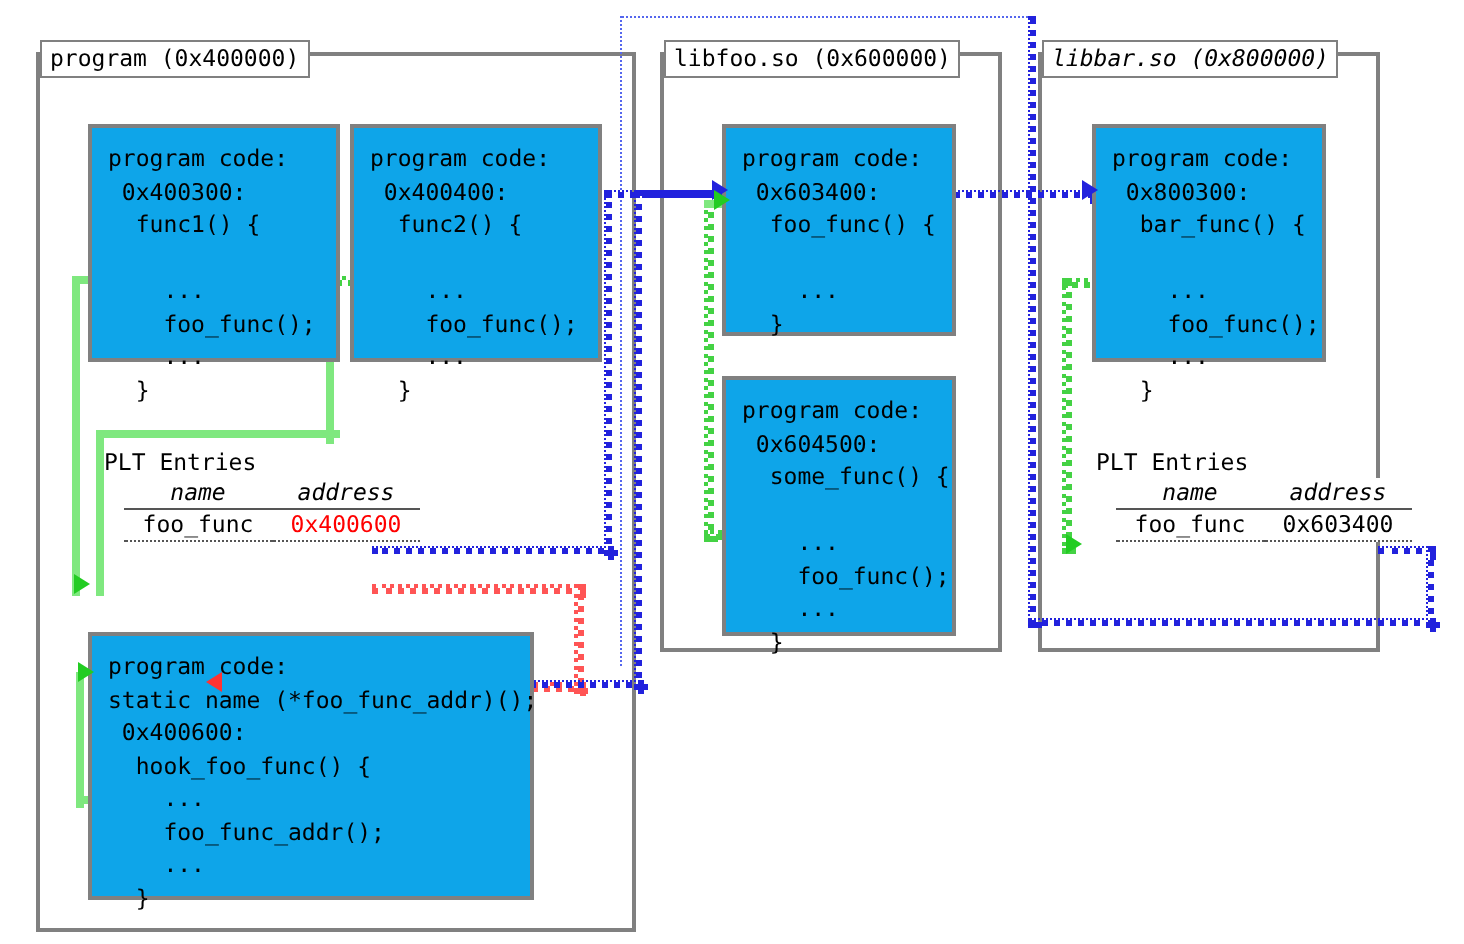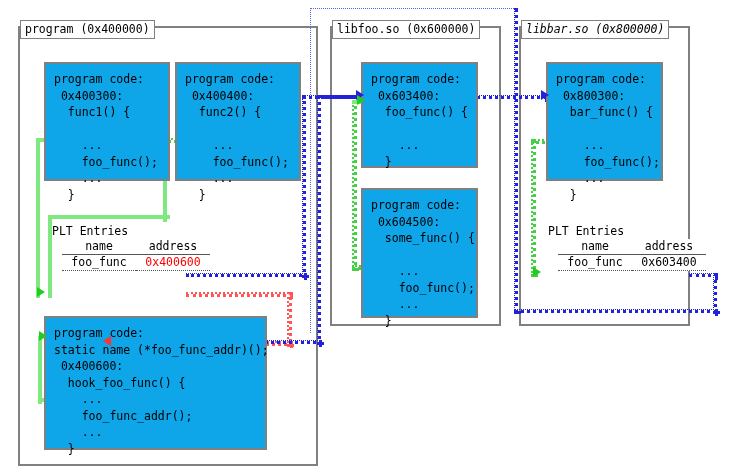--- a/index.html
+++ b/index.html
@@ -20,21 +20,21 @@
         padding:7px 6px 6px 8px;}
 
   
   .plt{position:absolute;z-index:5;}
   .plt-title{font-size:11.5px;line-height:15px;padding-left:2px;}
   .plt-table{border-collapse:collapse;font-size:11.5px;margin-left:12px;}
   .plt-table td,.plt-table th{padding:0 6px;line-height:15px;font-weight:normal;
         white-space:nowrap;text-align:center;background:#fff;}
   .plt-table th.c-name{min-width:62px;}
   .plt-table th.c-addr{min-width:62px;}
-  .plt-table tr.hdr th{border-bottom:1.5px solid #555;}
+  .plt-table tr.hdr th{border-bottom:1.5px solid #555;font-style:italic;}
   .plt-table tr.row td{border-bottom:1.5px dotted #555;}
   .addr-red{color:#ff0000;}
 
   
   .ln{position:absolute;z-index:3;}
   .h{height:0;border-top-width:1.5px;}
   .v{width:0;border-left-width:1.5px;}
   .g-solid{border-color:#7fe87f;border-style:solid;}
   .g-dot{border-color:#44d244;border-style:dotted;border-top-width:2px;border-left-width:2px;}
   .b-dot{border-color:#2222dd;border-style:dotted;border-top-width:1.6px;border-left-width:1.6px;}

